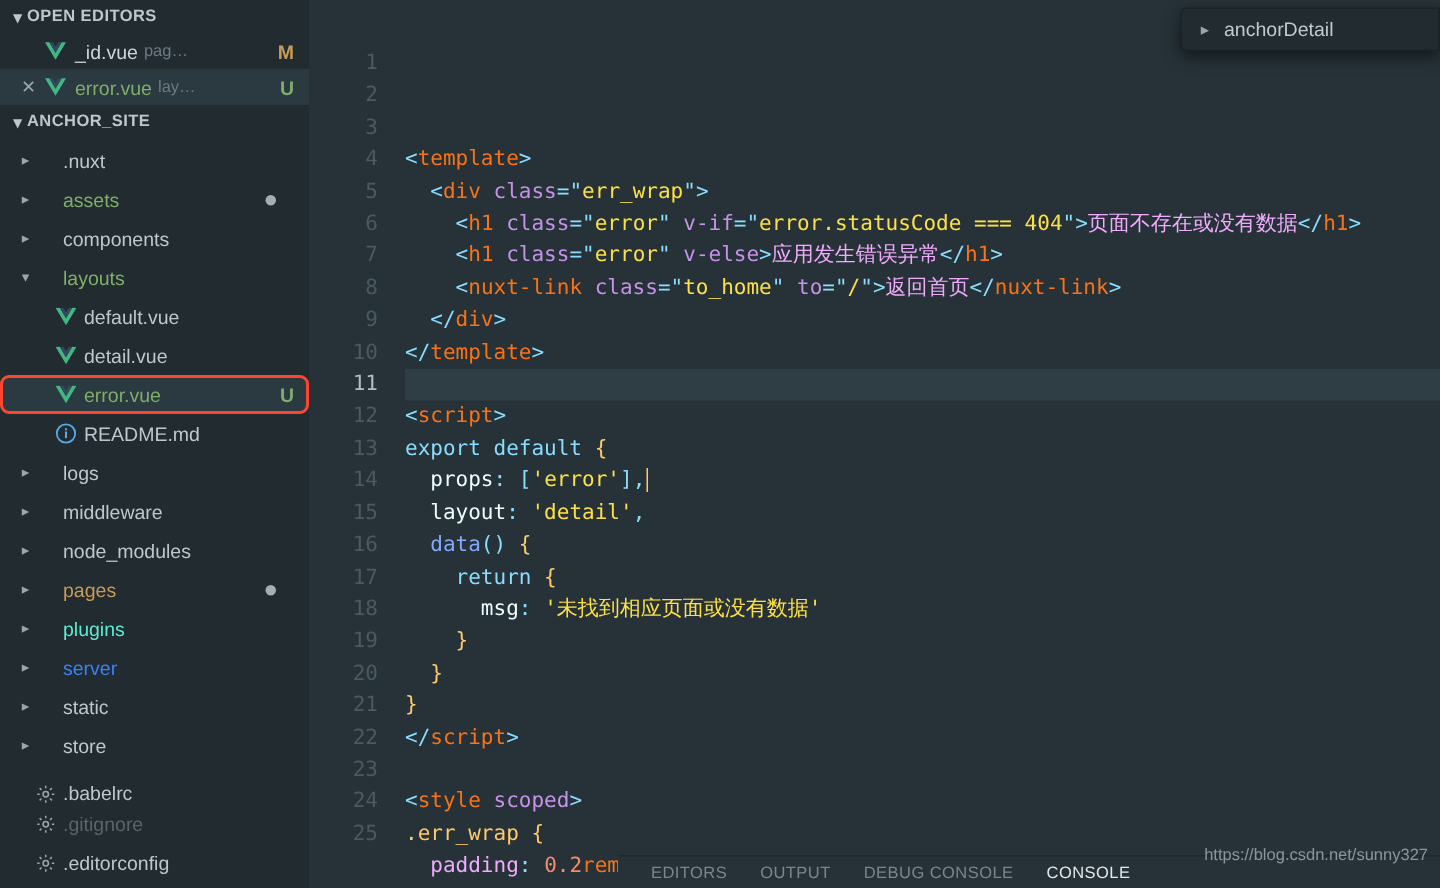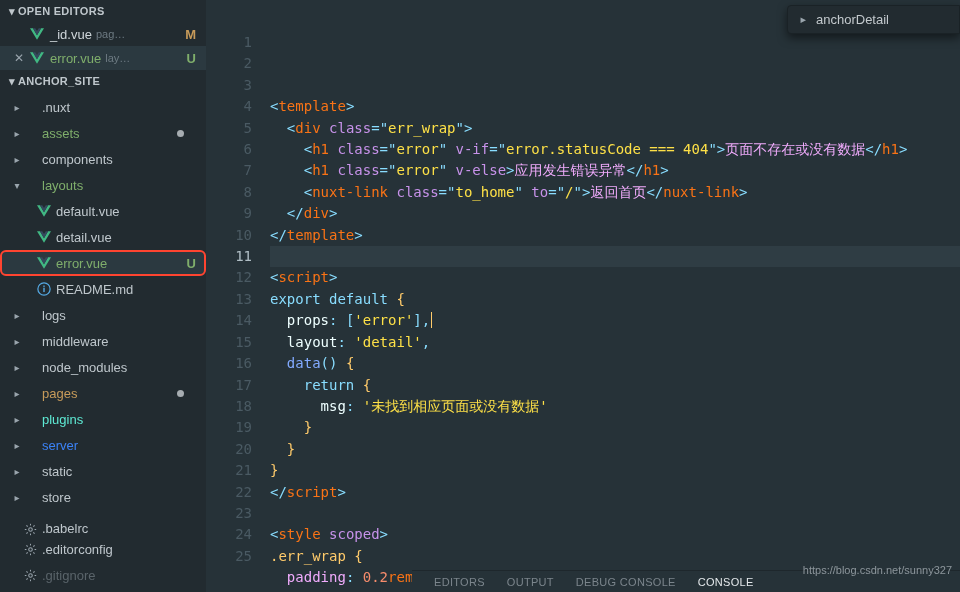--- a/index.html
+++ b/index.html
@@ -265,40 +265,40 @@
               <line x1="8" y1="13" x2="8" y2="15"></line>
               <line x1="1" y1="8" x2="3" y2="8"></line>
               <line x1="13" y1="8" x2="15" y2="8"></line>
               <line x1="3" y1="3" x2="4.5" y2="4.5"></line>
               <line x1="11.5" y1="11.5" x2="13" y2="13"></line>
               <line x1="3" y1="13" x2="4.5" y2="11.5"></line>
               <line x1="11.5" y1="4.5" x2="13" y2="3"></line>
             </g>
           </svg>
         </span>
-        <span class="label" style="color:#bfc7cc">.editorconfig</span>
+        <span class="label" style="color:#5a646a">.gitignore</span>
       </div>
       <div class="tree-item" style="padding-left: 12px;">
         <span class="caret"></span>
         <span class="icon">
           <svg width="13" height="13" viewBox="0 0 16 16">
             <circle cx="8" cy="8" r="2.2" fill="none" stroke="#9aa5ad" stroke-width="1.3"></circle>
             <g stroke="#9aa5ad" stroke-width="1.3">
               <line x1="8" y1="1" x2="8" y2="3"></line>
               <line x1="8" y1="13" x2="8" y2="15"></line>
               <line x1="1" y1="8" x2="3" y2="8"></line>
               <line x1="13" y1="8" x2="15" y2="8"></line>
               <line x1="3" y1="3" x2="4.5" y2="4.5"></line>
               <line x1="11.5" y1="11.5" x2="13" y2="13"></line>
               <line x1="3" y1="13" x2="4.5" y2="11.5"></line>
               <line x1="11.5" y1="4.5" x2="13" y2="3"></line>
             </g>
           </svg>
         </span>
-        <span class="label" style="color:#5a646a">.gitignore</span>
+        <span class="label" style="color:#bfc7cc">.editorconfig</span>
       </div>
     </div>
 </div>
 
 <div class="editor">
   <div class="breadcrumb-pop">
     <span class="chev">▸</span>
     <span>anchorDetail</span>
   </div>
 

